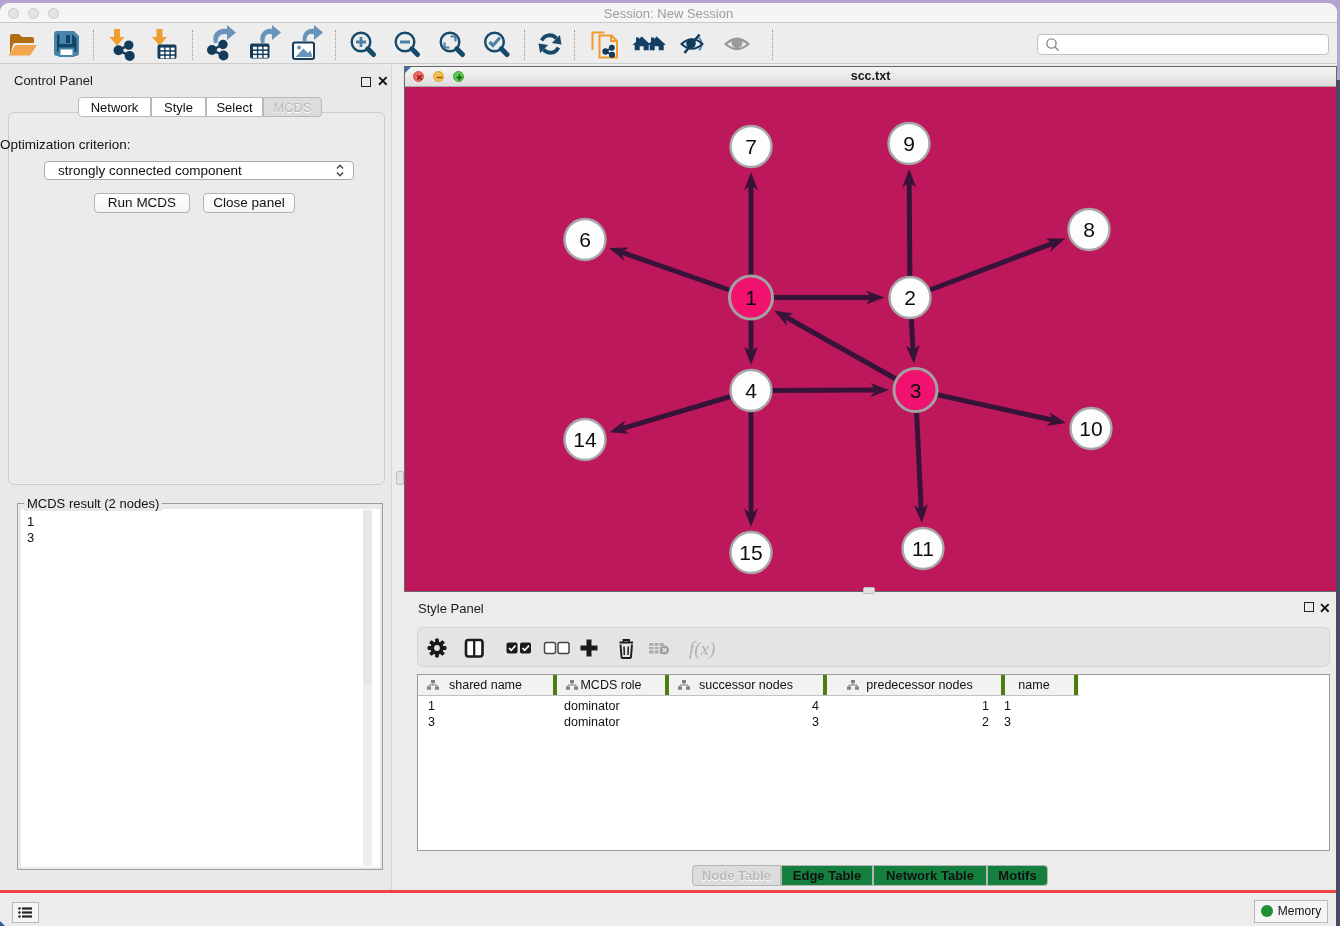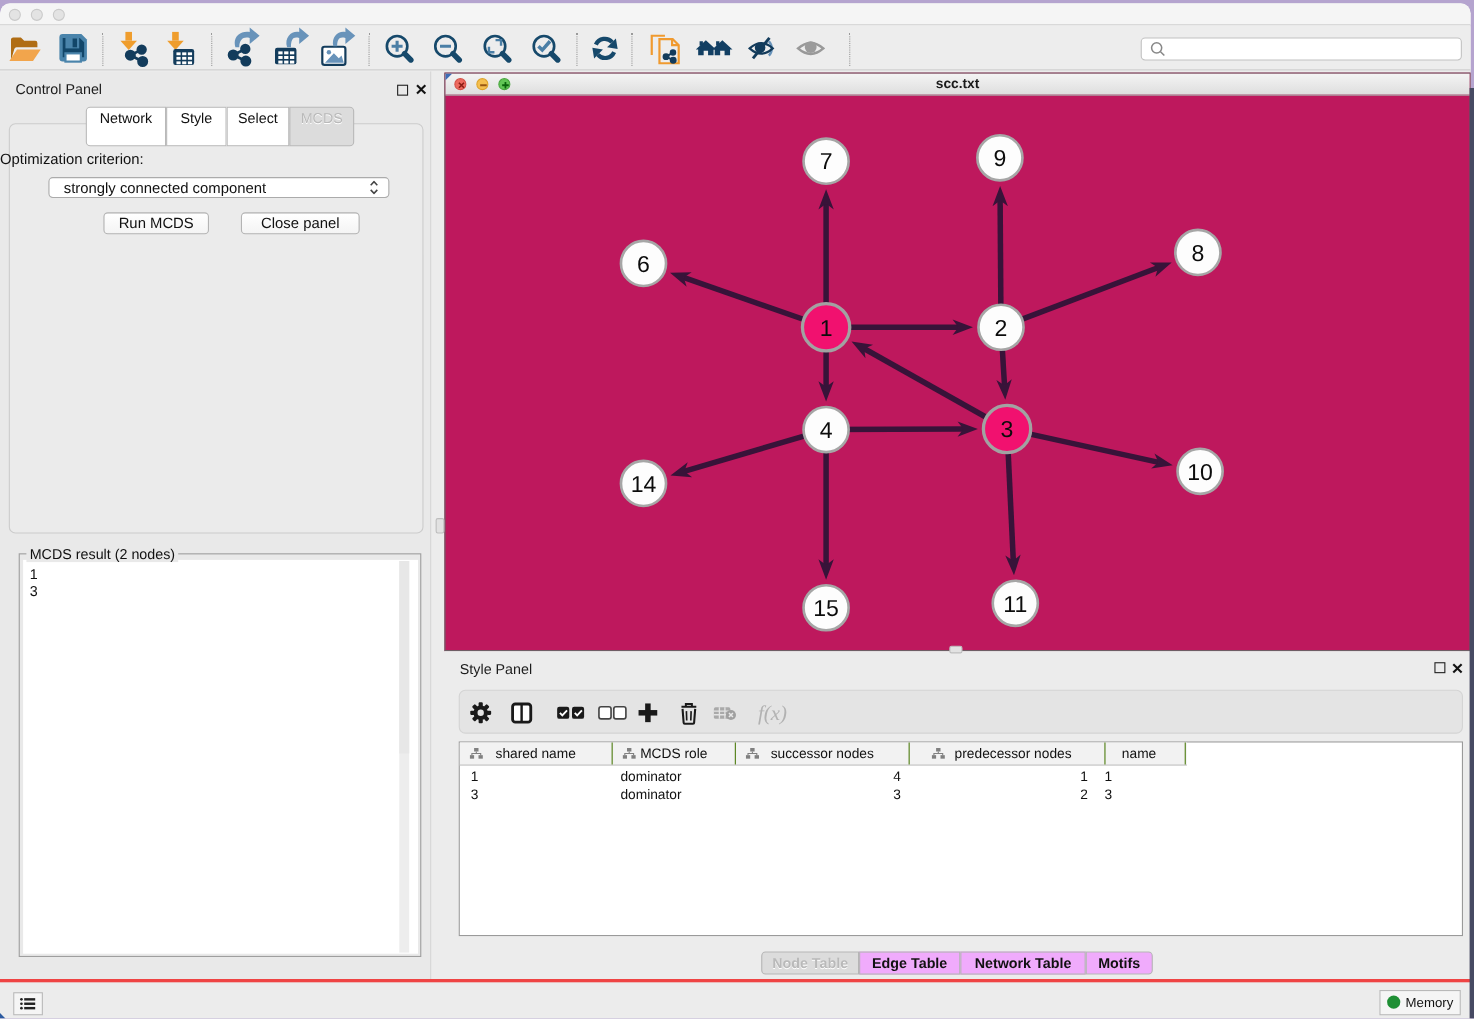--- a/index.html
+++ b/index.html
@@ -10,21 +10,21 @@
 .tl{position:absolute;top:4.5px;width:11px;height:11px;border-radius:50%;background:#e3e3e3;border:1px solid #cacaca}
 #wtitle{position:absolute;top:3px;left:0;width:1337px;text-align:center;font-size:13px;color:#9c9c9c}
 #toolbar{position:absolute;left:0;top:21px;width:1337px;height:40px;background:#ededed;border-bottom:1px solid #cdcdcd}
 .sep{position:absolute;top:6px;height:30px;width:0;border-left:1px dotted #9a9a9a}
 #searchbox{position:absolute;left:1037px;top:10px;width:292px;height:21px;background:#fff;border:1px solid #c2c2c2;border-radius:4px}
 
 #cpanel{position:absolute;left:0;top:62px;width:392px;height:825px;background:#e9e9e9;border-right:1px solid #d6d6d6}
 #cphead{position:absolute;left:14px;top:8px;font-size:13px;color:#1c1c1c}
 .minibtn{position:absolute;top:7px;font-size:14px;color:#111}
 #cptabs{position:absolute;left:78px;top:32px;height:20px;font-size:13px}
-.tab{position:absolute;top:0;height:36px;background:#fff;border:1px solid #b9b9b9;color:#111;text-align:center;line-height:19px}
+.tab{position:absolute;top:0;height:20px;background:#fff;border:1px solid #b9b9b9;color:#111;text-align:center;line-height:19px}
 #cpinner{position:absolute;left:8px;top:47px;width:377px;height:373px;background:#ebebeb;border:1px solid #cccccc;border-radius:6px}
 #optlabel{position:absolute;left:0;top:72px;width:392px;text-align:left;font-size:13.5px;color:#111}
 #combo{position:absolute;left:44px;top:96px;width:310px;height:19px;background:#fff;border:1px solid #ababab;border-radius:4px;font-size:13.5px;color:#111;line-height:17px;padding-left:13px}
 .btn{position:absolute;top:128px;height:20px;background:linear-gradient(#ffffff,#f4f4f4);border:1px solid #b4b4b4;border-radius:4px;font-size:13.5px;color:#111;text-align:center;line-height:18px}
 #fieldset{position:absolute;left:17px;top:438px;width:366px;height:367px;border:1px solid #9e9e9e}
 #fslabel{position:absolute;left:6px;top:-8px;background:#e9e9e9;padding:0 3px;font-size:13px;color:#111;z-index:3}
 #fsarea{position:absolute;left:3px;top:5px;width:359px;height:358px;background:#fff;font-size:13px;color:#111;line-height:16px;padding:5px 0 0 6px}
 #fsscroll{position:absolute;right:8px;top:1px;width:9px;height:356px;background:#ededed}
 #fsthumb{position:absolute;right:8px;top:1px;width:9px;height:175px;background:#e7e7e7}
 
@@ -33,36 +33,37 @@
 #netname{position:absolute;left:0;top:2px;width:931px;text-align:center;font-size:12.5px;font-weight:bold;color:#1a1a1a}
 .mtl{position:absolute;top:3.5px;width:11px;height:11px;border-radius:50%}
 #focustri{position:absolute;left:0;top:0;width:0;height:0;border-left:6px solid #3d6db5;border-bottom:6px solid transparent}
 #graph{position:absolute;left:0;top:21px}
 
 #tpanel{position:absolute;left:404px;top:589px;width:933px;height:298px;background:#ececec}
 #tphead{position:absolute;left:14px;top:9px;font-size:13px;color:#1c1c1c}
 #tptoolbar{position:absolute;left:13px;top:35px;width:913px;height:40px;background:#e4e4e4;border:1px solid #d4d4d4;border-radius:6px}
 #ttable{position:absolute;left:13px;top:82px;width:913px;height:177px;background:#fff;border:1px solid #9a9a9a}
 #thead{position:absolute;left:0;top:0;width:661px;height:21px;background:#f2f2f2;border-bottom:1px solid #c2c2c2;font-size:12.5px;color:#111}
-.hcol{position:absolute;top:0;height:20px;border-right:1px solid #4d7c0f;text-align:center;line-height:20px}
+.hcol{position:absolute;top:0;height:20px;border-right:4px solid #4d7c0f;text-align:center;line-height:20px}
 .trow{position:absolute;font-size:12.5px;color:#111;height:16px;line-height:16px}
 #btabs{position:absolute;left:288px;top:273px;height:21px;font-size:13px;font-weight:bold}
-.btab{position:absolute;top:0;height:21px;background:#f0abfc;border:1px solid #b5b5b5;color:#111;text-align:center;line-height:20px}
+.btab{position:absolute;top:0;height:21px;background:#15803d;border:1px solid #b5b5b5;color:#111;text-align:center;line-height:20px}
 
 #statusbar{position:absolute;left:0;top:887px;width:1337px;height:36px;background:#ececec;border-top:3px solid #ef4444}
 #listbtn{position:absolute;left:12px;top:9px;width:27px;height:21px;background:#f5f5f5;border:1px solid #b9b9b9}
 #membtn{position:absolute;left:1254px;top:7px;width:74px;height:23px;background:#f5f5f5;border:1px solid #b9b9b9;font-size:12px;color:#111;text-align:center;line-height:21px}
 svg{display:block}
 </style></head>
 <body>
 <div id="win">
   <div id="titlebar">
     <div class="tl" style="left:8px"></div>
       <div class="tl" style="left:28px"></div>
       <div class="tl" style="left:48px"></div>
+    <div id="wtitle">Session: New Session</div>
   </div>
   <div id="toolbar">
   <div class="sep" style="left:93px"></div>
       <div class="sep" style="left:192px"></div>
       <div class="sep" style="left:335px"></div>
       <div class="sep" style="left:524px"></div>
       <div class="sep" style="left:574px"></div>
       <div class="sep" style="left:772px"></div>
   <svg width="800" height="42" viewBox="0 0 800 42" style="position:absolute;left:0;top:-2px">
 
@@ -210,21 +211,21 @@
       <div class="tab" style="left:73px;width:55px">Style</div>
       <div class="tab" style="left:128px;width:57px">Select</div>
       <div class="tab" style="left:185px;width:59px;background:#dcdcdc;color:#b9b9b9;text-shadow:0 1px 0 #fff;border-radius:0 4px 4px 0">MCDS</div>
     </div>
     <div id="optlabel">Optimization criterion:</div>
     <div id="combo">strongly connected component<svg width="8" height="13" style="position:absolute;right:9px;top:2px" viewBox="0 0 8 13">
           <path d="M1 4.4 4 1.2 7 4.4" fill="none" stroke="#444" stroke-width="1.4"></path>
           <path d="M1 8.6 4 11.8 7 8.6" fill="none" stroke="#444" stroke-width="1.4"></path>
         </svg></div>
     <div class="btn" style="left:94px;width:96px">Run MCDS</div>
-    <div class="btn" style="left:219px;width:108px">Close panel</div>
+    <div class="btn" style="left:203px;width:92px">Close panel</div>
     <div id="fieldset">
         <div id="fslabel">MCDS result (2 nodes)</div>
       <div id="fsarea">1<br>3<div id="fsscroll"></div><div id="fsthumb"></div></div>
     </div>
   </div>
   <div id="netwin">
     <div id="nettitle">
       <div class="mtl" style="left:8px;background:#ed6a5f;border:1px solid #d55249">
           <svg width="11" height="11" viewBox="0 0 11 11">
             <path d="M3.2 3.2 7.8 7.8 M7.8 3.2 3.2 7.8" stroke="#8c1d14" stroke-width="1.5"></path>

